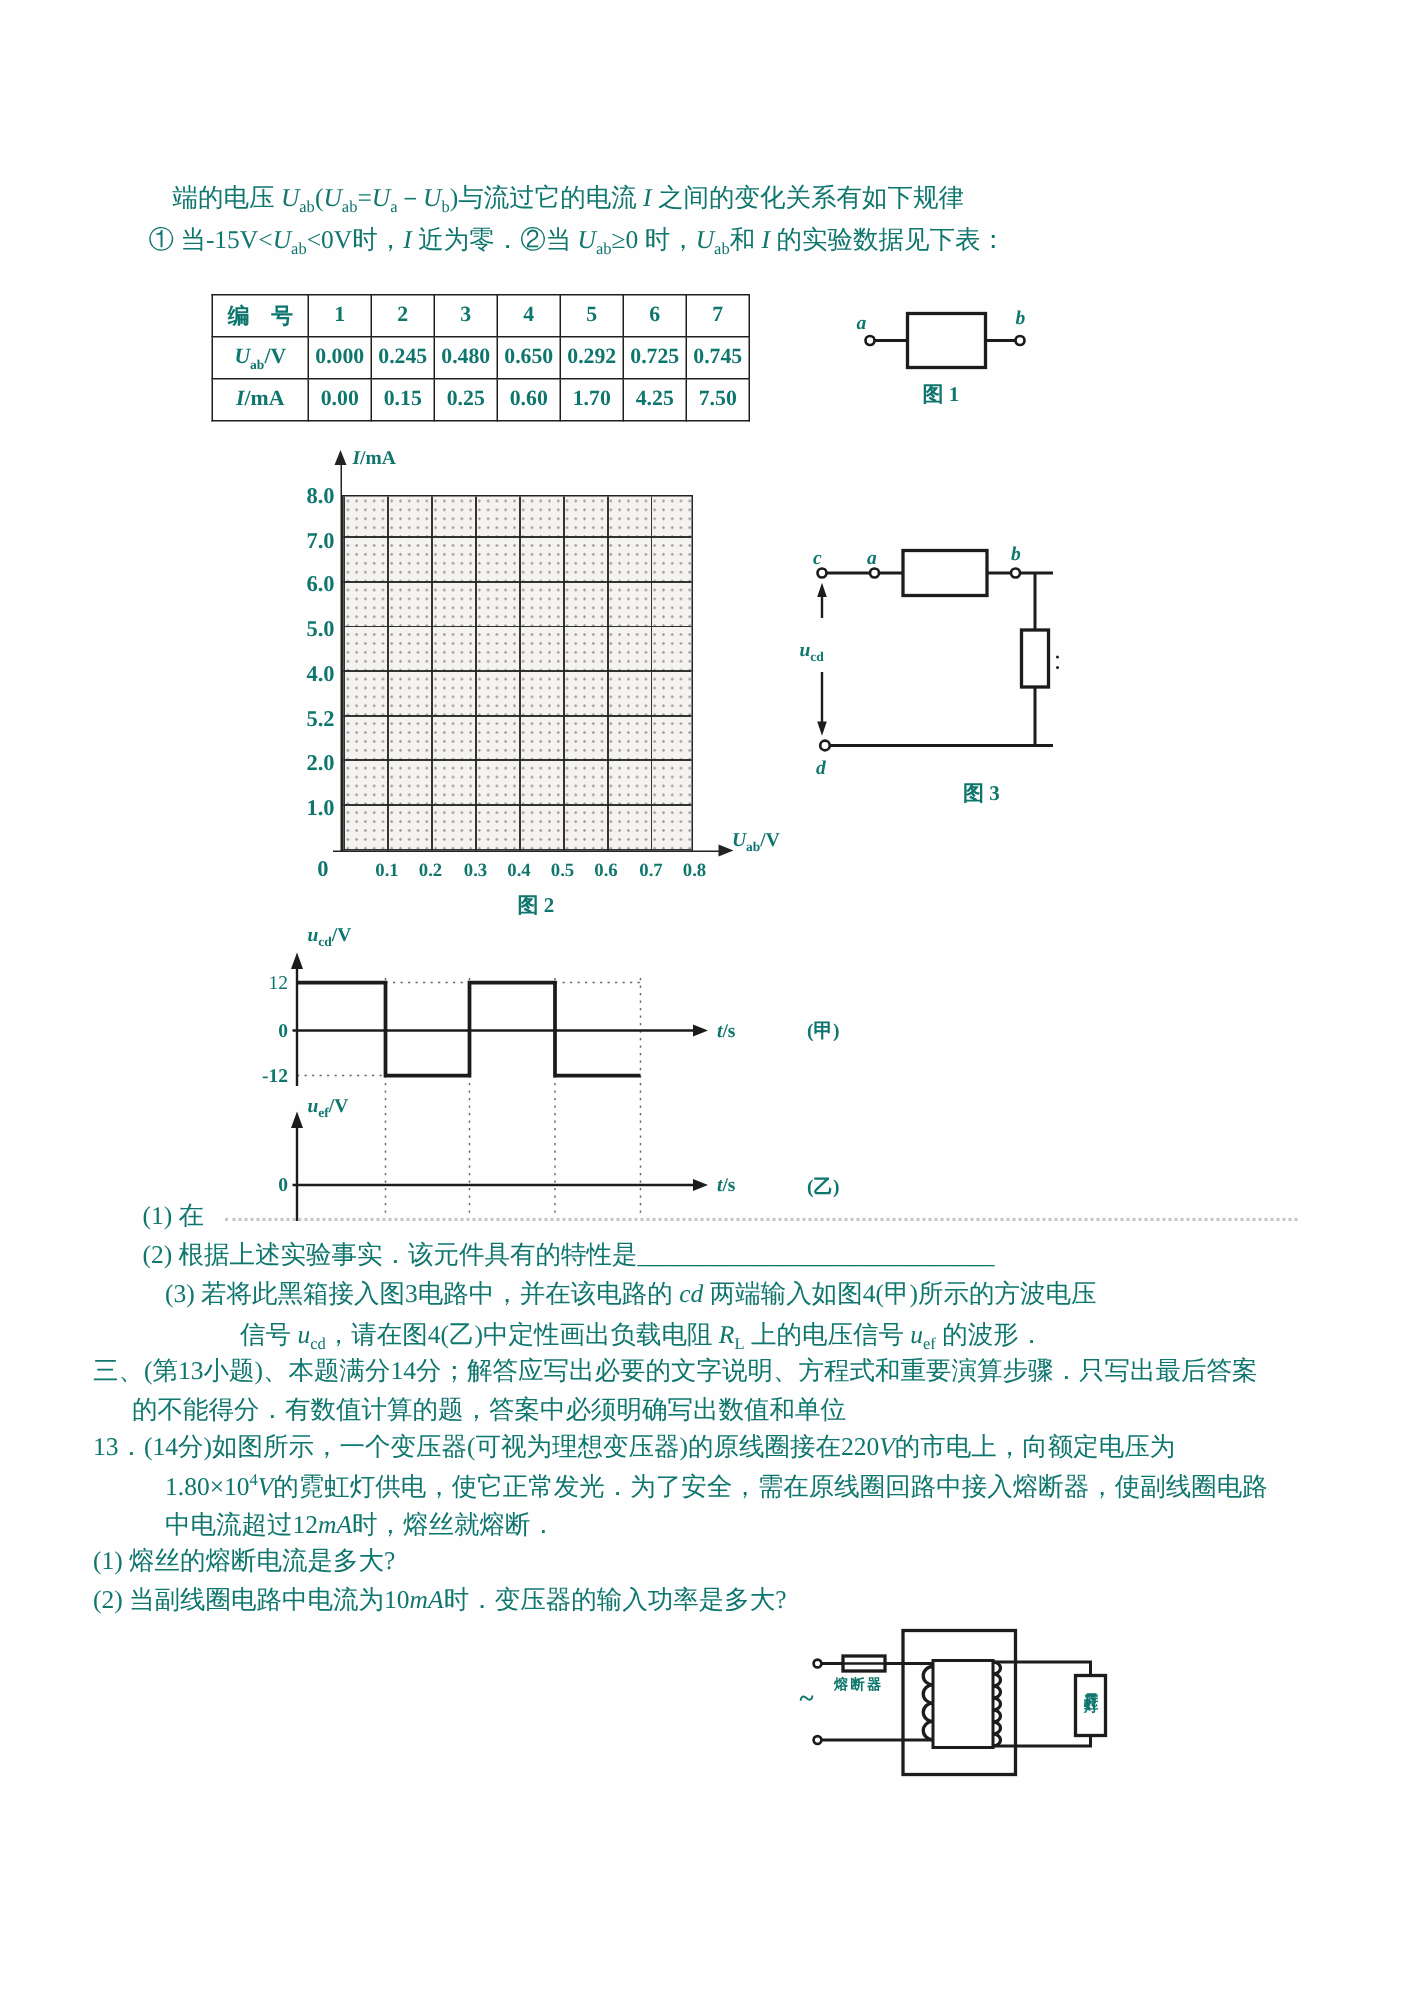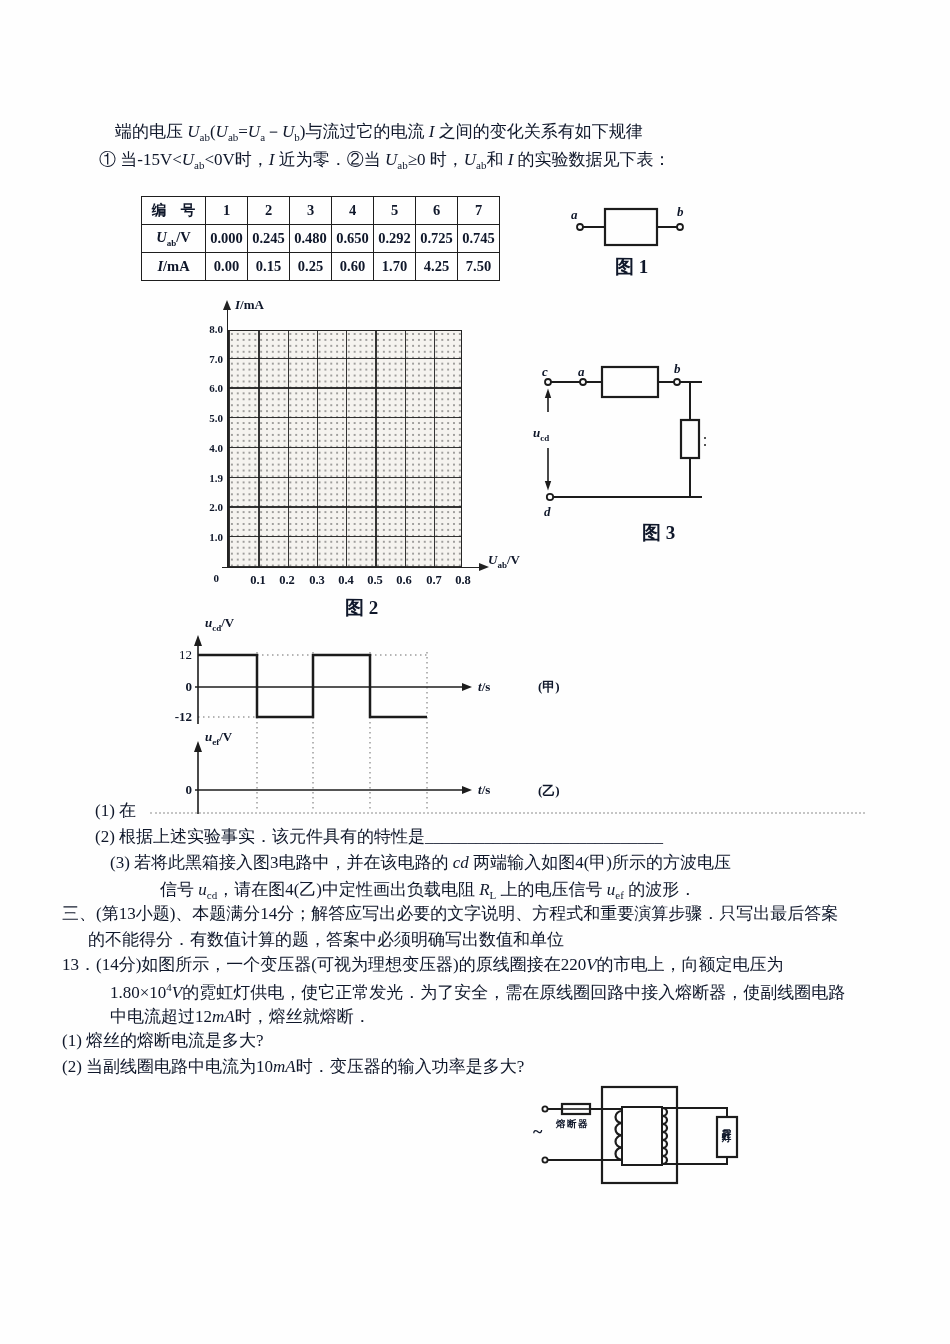--- a/index.html
+++ b/index.html
@@ -1,47 +1,47 @@
 <!DOCTYPE html>
 <html><head>
 <meta charset="utf-8">
 <style>
   html,body{margin:0;padding:0;background:#ffffff;}
   .page{position:relative;width:950px;height:1344px;background:#fefefe;
-        font-family:"Liberation Serif","DejaVu Serif",serif;color:#0f172a;overflow:hidden;}
+        font-family:"Liberation Serif","DejaVu Serif",serif;color:#0f766e;overflow:hidden;}
   .page *{box-sizing:border-box;}
   .t{position:absolute;font-size:17px;white-space:nowrap;line-height:1.35;}
   .t sub, .t sup{font-size:11px;}
   i{font-style:italic;}
   
   .dtable{position:absolute;left:141px;top:196px;border-collapse:collapse;table-layout:fixed;}
   .dtable th,.dtable td{border:1.7px solid #1e1e1e;text-align:center;vertical-align:middle;
         font-size:14.5px;font-weight:700;height:28px;padding:0 1px;white-space:nowrap;}
   .dtable sub{font-size:9px;}
   
   .fig{position:absolute;}
   .lbl{position:absolute;font-size:13px;white-space:nowrap;line-height:1.1;}
   .lbl sub{font-size:9px;}
-  .cap{position:absolute;font-size:19px;font-weight:700;white-space:nowrap;}
+  .cap{position:absolute;font-size:14px;font-weight:700;white-space:nowrap;}
   
   .grid{position:absolute;left:33px;top:32px;width:234px;height:238px;
     background-color:#f5f3ef;
     background-image:
       repeating-linear-gradient(0deg, rgba(35,35,35,.92) 0 1.25px, transparent 1.25px 29.75px),
       repeating-linear-gradient(90deg, rgba(35,35,35,.92) 0 1.25px, transparent 1.25px 29.25px),
       radial-gradient(circle, rgba(75,75,75,.5) .7px, transparent 1px);
     background-size:auto,auto,5.85px 5.95px;
     border:1.3px solid #242424;}
   .yaxis{position:absolute;left:31.6px;top:9px;width:1.6px;height:261px;background:#222;}
   .yarrow{position:absolute;left:28px;top:2px;width:0;height:0;
     border-left:4.5px solid transparent;border-right:4.5px solid transparent;border-bottom:10px solid #222;}
   .xaxis{position:absolute;left:27px;top:268.7px;width:258px;height:1.6px;background:#222;}
   .xarrow{position:absolute;left:284px;top:264.7px;width:0;height:0;
     border-top:4.5px solid transparent;border-bottom:4.5px solid transparent;border-left:10px solid #222;}
-  .ytick{position:absolute;left:0;width:28px;text-align:right;font-size:11px;font-weight:700;}
+  .ytick{position:absolute;left:0;width:28px;text-align:right;font-size:15px;font-weight:700;}
   .xtick{position:absolute;top:275px;width:22px;text-align:center;font-size:12.5px;font-weight:700;}
   .vlamp{writing-mode:vertical-rl;text-orientation:upright;letter-spacing:2px;}
   .dotline{position:absolute;border-top:2px dotted rgba(150,150,150,.55);}
   svg .wire{stroke:#1c1c1c;stroke-width:2;fill:none;}
   svg .thin{stroke:#1c1c1c;stroke-width:1.6;fill:none;}
   svg .comp{stroke:#1c1c1c;stroke-width:2.2;fill:none;}
   svg .term{stroke:#1c1c1c;stroke-width:1.8;fill:#fff;}
   svg .dash{stroke:#6a6a6a;stroke-width:1;fill:none;stroke-dasharray:1.5 3.5;}
   svg .ink{fill:#1c1c1c;}
 </style>
@@ -116,21 +116,21 @@
     <div class="yarrow"></div>
     <div class="yaxis"></div>
     <div class="grid"></div>
     <div class="xaxis"></div>
     <div class="xarrow"></div>
     <span class="ytick" style="top:25px;">8.0</span>
     <span class="ytick" style="top:55px;">7.0</span>
     <span class="ytick" style="top:84px;">6.0</span>
     <span class="ytick" style="top:114px;">5.0</span>
     <span class="ytick" style="top:144px;">4.0</span>
-    <span class="ytick" style="top:174px;">1.9</span>
+    <span class="ytick" style="top:174px;">5.2</span>
     <span class="ytick" style="top:203px;">2.0</span>
     <span class="ytick" style="top:233px;">1.0</span>
     <span class="ytick" style="top:274px;left:-4px;">0</span>
     <span class="xtick" style="left:52px;">0.1</span>
     <span class="xtick" style="left:81px;">0.2</span>
     <span class="xtick" style="left:111px;">0.3</span>
     <span class="xtick" style="left:140px;">0.4</span>
     <span class="xtick" style="left:169px;">0.5</span>
     <span class="xtick" style="left:198px;">0.6</span>
     <span class="xtick" style="left:228px;">0.7</span>

